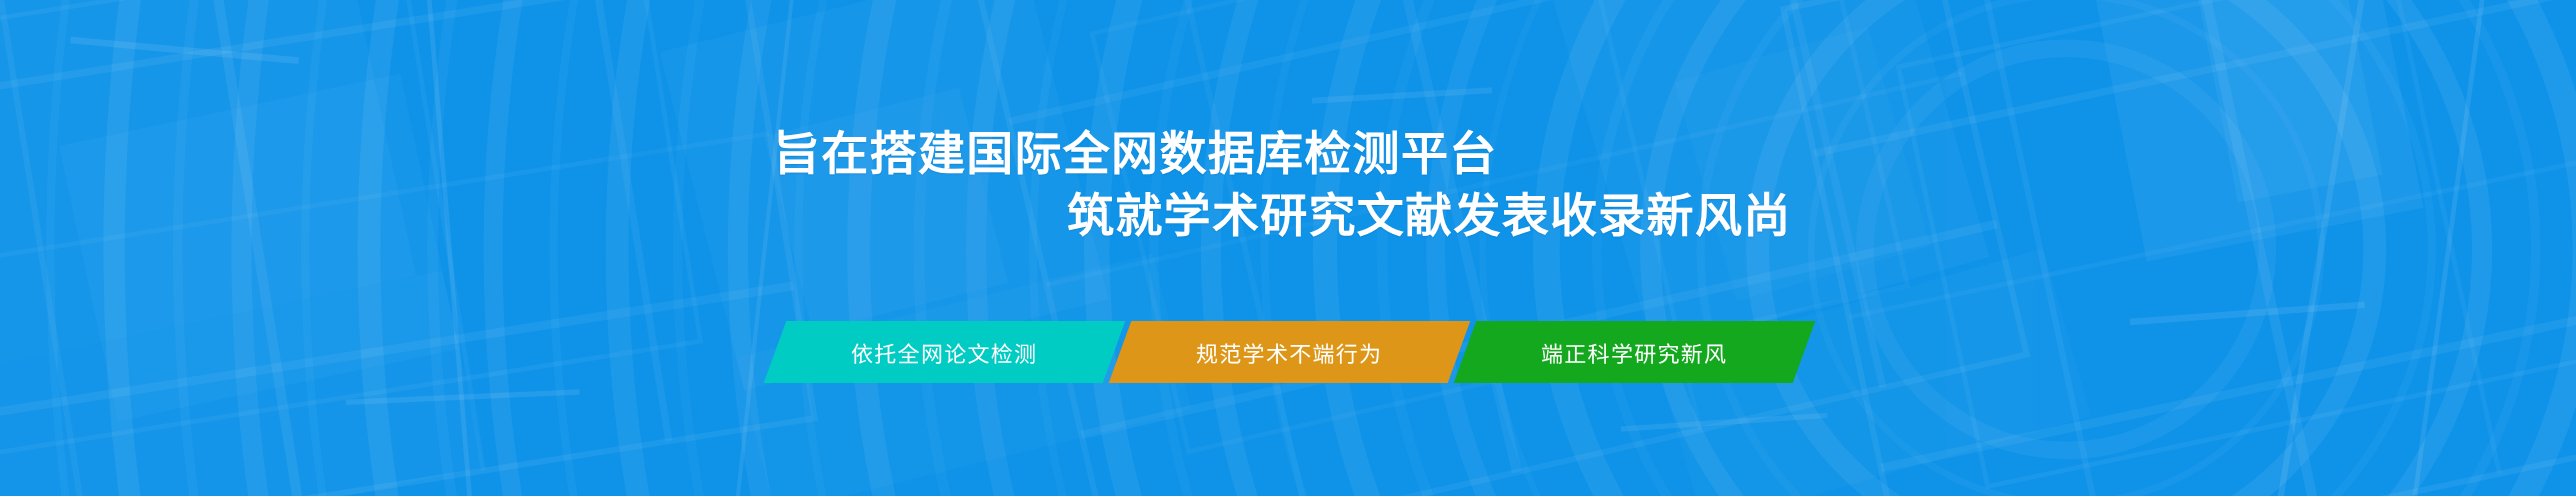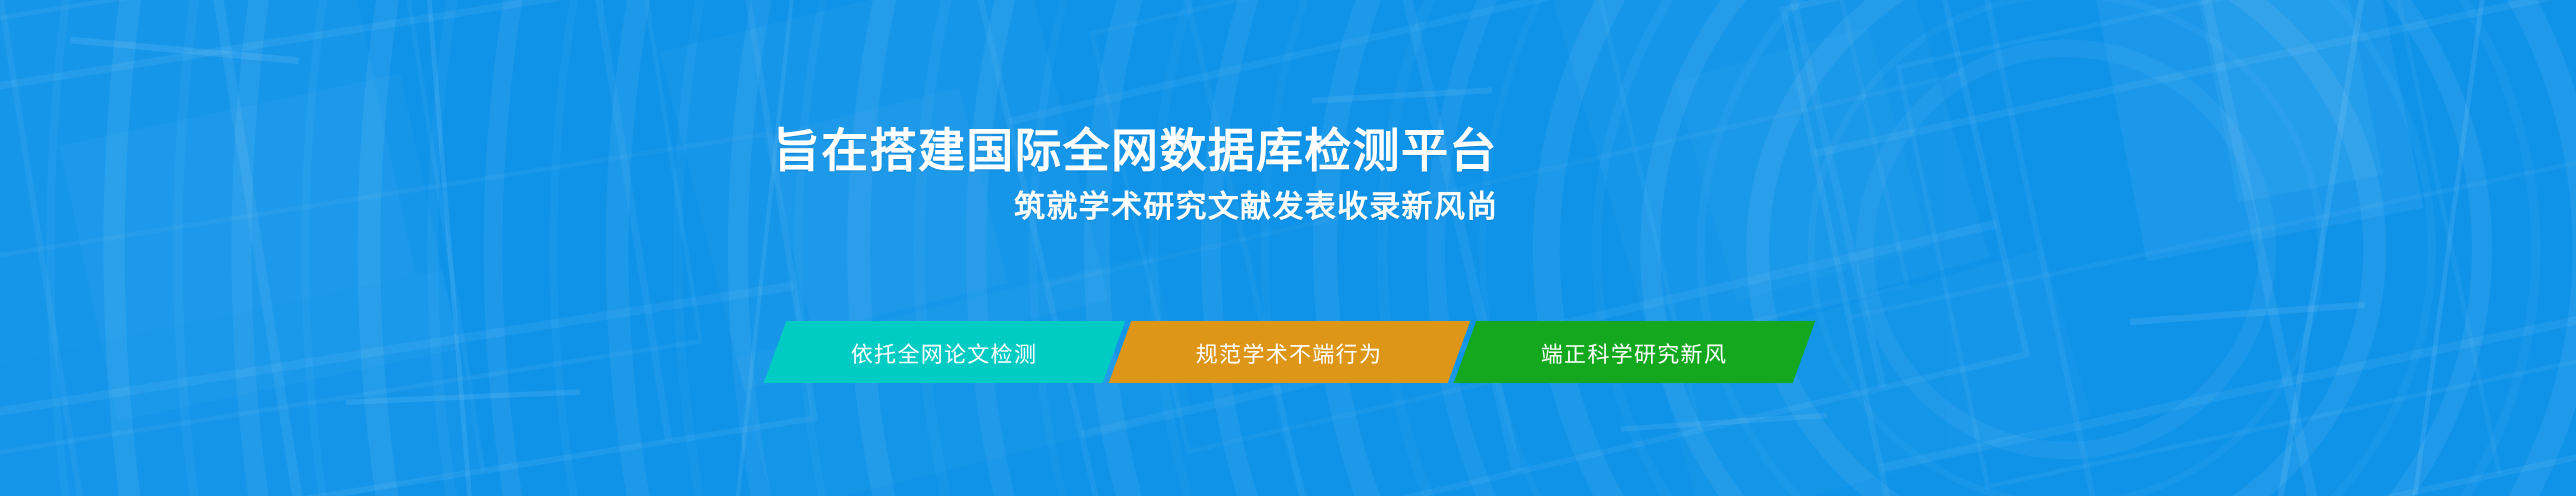--- a/index.html
+++ b/index.html
@@ -5,21 +5,21 @@
 <style>
   html,body{margin:0;padding:0;background:#0b0b0b;}
   *{box-sizing:border-box;}
 
   .banner{
     position:relative;
     width:2576px;
     height:496px;
     overflow:hidden;
     background:#0f766e;
-    font-family:Liberation Mono, monospace;
+    font-family:Liberation Serif, serif;
   }
 
   
   .bg-layer{position:absolute;inset:0;overflow:hidden;pointer-events:none;}
   .bg-layer svg{display:block;width:100%;height:100%;}
 
   
   .headline-wrap{
     position:absolute;
     left:0; top:0;
@@ -35,23 +35,23 @@
     white-space:nowrap;
     text-shadow:0 0.7px 1.3px rgba(0,70,130,.18);
   }
   .headline.line1{
     left:773px;
     top:131px;
     font-size:47px;
     line-height:1;
   }
   .headline.line2{
-    left:1014px;
+    left:1067px;
     top:193px;
-    font-size:31px;
+    font-size:47px;
     line-height:1;
   }
 
   
   .tabstrip{
     position:absolute;
     left:775px;
     top:321px;
     height:62px;
     width:1033px;

